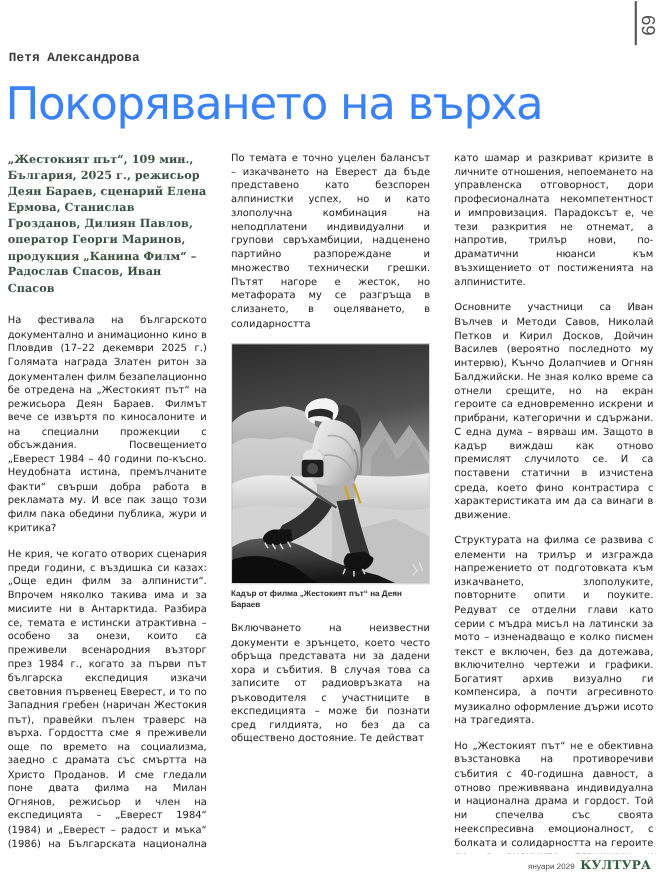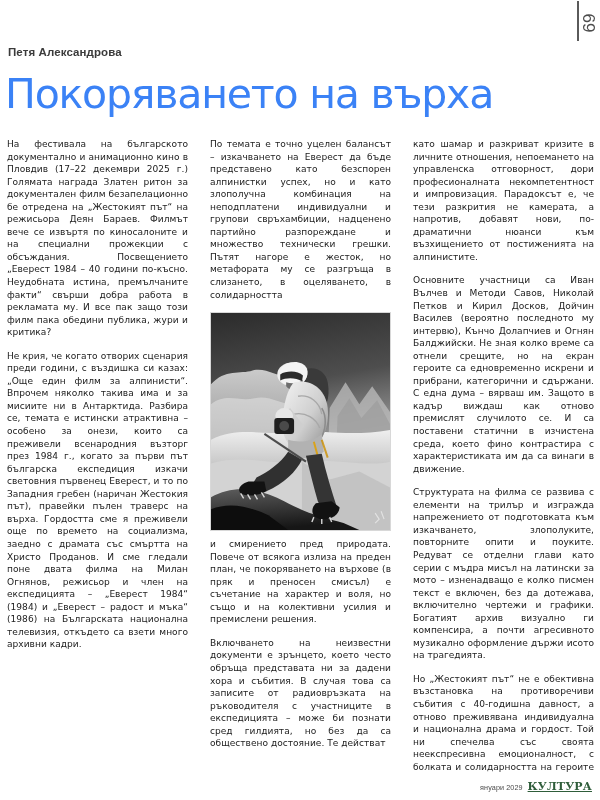--- a/index.html
+++ b/index.html
@@ -31,21 +31,21 @@
     font-weight:400;
     color:#4c4c4c;
     letter-spacing:0px;
     white-space:nowrap;
   }
 
   
   .byline {
     position:absolute;
     left:8px; top:46px;
-    font-family:Liberation Sans, sans-serif;
+    font-family:Liberation Mono, monospace;
     font-size:11.5px;
     font-weight:700;
     color:#3b3b3b;
     letter-spacing:.1px;
     text-align:right;
   }
   .headline {
     position:absolute;
     left:5px; top:70px;
     width:590px;
@@ -123,37 +123,37 @@
     font-size:7.2px;
     color:#4a4a4a;
     letter-spacing:.1px;
   }
   .footer .brand {
     font-family:"DejaVu Serif", serif;
     font-size:11px;
     font-weight:700;
     color:#2f5d3a;
     letter-spacing:.2px;
-    text-decoration:underline;
   }
 </style>
 </head>
 <body>
 
 <div class="page-tab">
   <div class="rule"></div>
   <div class="num">69</div>
 </div>
 
 <div class="byline">Петя Александрова</div>
 <h1 class="headline">Покоряването на върха</h1>
 
 <div class="columns">
 
   <div class="col">
+    <div class="credits">„Жестокият път“, 109 мин., България, 2025 г., режисьор Деян Бараев, сценарий Елена Ермова, Станислав Грозданов, Дилиян Павлов, оператор Георги Маринов, продукция „Канина Филм“ – Радослав Спасов, Иван Спасов</div>
     <p class="p">На фестивала на българското документално и анимационно кино в Пловдив (17–22 декември 2025 г.) Голямата награда Златен ритон за документален филм безапелационно бе отредена на „Жестокият път“ на режисьора Деян Бараев. Филмът вече се извъртя по киносалоните и на специални прожекции с обсъждания. Посвещението „Еверест 1984 – 40 години по-късно. Неудобната истина, премълчаните факти“ свърши добра работа в рекламата му. И все пак защо този филм пака обедини публика, жури и критика?</p>
     <p class="p">Не крия, че когато отворих сценария преди години, с въздишка си казах: „Още един филм за алпинисти“. Впрочем няколко такива има и за мисиите ни в Антарктида. Разбира се, темата е истински атрактивна – особено за онези, които са преживели всенародния възторг през 1984 г., когато за първи път българска експедиция изкачи световния първенец Еверест, и то по Западния гребен (наричан Жестокия път), правейки пълен траверс на върха. Гордостта сме я преживели още по времето на социализма, заедно с драмата със смъртта на Христо Проданов. И сме гледали поне двата филма на Милан Огнянов, режисьор и член на експедицията – „Еверест 1984“ (1984) и „Еверест – радост и мъка“ (1986) на Българската национална телевизия, откъдето са взети много архивни кадри.</p>
 
   </div>
 
   <div class="col">
     <p class="p">По темата е точно уцелен балансът – изкачването на Еверест да бъде представено като безспорен алпинистки успех, но и като злополучна комбинация на неподплатени индивидуални и групови свръхамбиции, надценено партийно разпореждане и множество технически грешки. Пътят нагоре е жесток, но метафората му се разгръща в слизането, в оцеляването, в солидарността</p>
 
     <div class="photo-wrap">
       <svg class="photo" viewBox="0 0 181 219" preserveAspectRatio="none">
@@ -233,28 +233,28 @@
           <path d="M106 192 C100 198 102 206 110 208 C120 210 130 204 130 196 L122 190 Z" fill="#121212"></path>
 
           <path d="M30 182 l3 5 M37 183 l3 5 M44 183 l3 5 M51 181 l3 5" stroke="#d9d9d9" stroke-width="1.4"></path>
           <path d="M104 206 l-2 5 M112 208 l0 5 M120 206 l2 5" stroke="#d9d9d9" stroke-width="1.4"></path>
 
           <path d="M54 122 L96 150" stroke="#4d4d4d" stroke-width="2.2" fill="none"></path>
         </g>
 
         <path d="M166 202 l4 6 l-4 4 M172 200 l3 8" stroke="#e8e8e8" stroke-width="1.2" fill="none" opacity="0.85"></path>
       </svg>
+      <div class="caption">Кадър от филма „Жестокият път“ на Деян Бараев</div>
     </div>
 
-    <p class="p">и смирението пред природата. Повече от всякога излиза на преден план, че покоряването на върхове (в пряк и преносен смисъл) е съчетание на характер и воля, но също и на колективни усилия и премислени решения.</p>
     <p class="p tight">Включването на неизвестни документи е зрънцето, което често обръща представата ни за дадени хора и събития. В случая това са записите от радиовръзката на ръководителя с участниците в експедицията – може би познати сред гилдията, но без да са обществено достояние. Те действат</p>
   </div>
 
   <div class="col">
-    <p class="p">като шамар и разкриват кризите в личните отношения, непоемането на управленска отговорност, дори професионалната некомпетентност и импровизация. Парадоксът е, че тези разкрития не камерата, а напротив, добавят нови, по-драматични нюанси към възхищението от постиженията на алпинистите.</p>
+    <p class="p">като шамар и разкриват кризите в личните отношения, непоемането на управленска отговорност, дори професионалната некомпетентност и импровизация. Парадоксът е, че тези разкрития не отнемат, а напротив, трилър нови, по-драматични нюанси към възхищението от постиженията на алпинистите.</p>
     <p class="p">Основните участници са Иван Вълчев и Методи Савов, Николай Петков и Кирил Досков, Дойчин Василев (вероятно последното му интервю), Кънчо Долапчиев и Огнян Балджийски. Не зная колко време са отнели срещите, но на екран героите са едновременно искрени и прибрани, категорични и сдържани. С една дума – вярваш им. Защото в кадър виждаш как отново премислят случилото се. И са поставени статични в изчистена среда, което фино контрастира с характеристиката им да са винаги в движение.</p>
     <p class="p">Структурата на филма се развива с елементи на трилър и изгражда напрежението от подготовката към изкачването, злополуките, повторните опити и поуките. Редуват се отделни глави като серии с мъдра мисъл на латински за мото – изненадващо е колко писмен текст е включен, без да дотежава, включително чертежи и графики. Богатият архив визуално ги компенсира, а почти агресивното музикално оформление държи исото на трагедията.</p>
     <p class="p tight">Но „Жестокият път“ не е обективна възстановка на противоречиви събития с 40-годишна давност, а отново преживявана индивидуална и национална драма и гордост. Той ни спечелва със своята неекспресивна емоционалност, с болката и солидарността на героите си, с видимите планински и природни предизвикателства, от които ти настръхва кожата, с достойнството на участниците и с недвусмисленото послание за силата на хората само когато са общност. Този натрапчиво прокаран извод обаче преминава през прекършени съдби и отнети животи, което го лишава от патетика и го прави съвсем актуален.</p>
   </div>
 </div>
 
 <div class="footer">
   <span class="date">януари 2029</span>
   <span class="brand">КУЛТУРА</span>
 </div>

